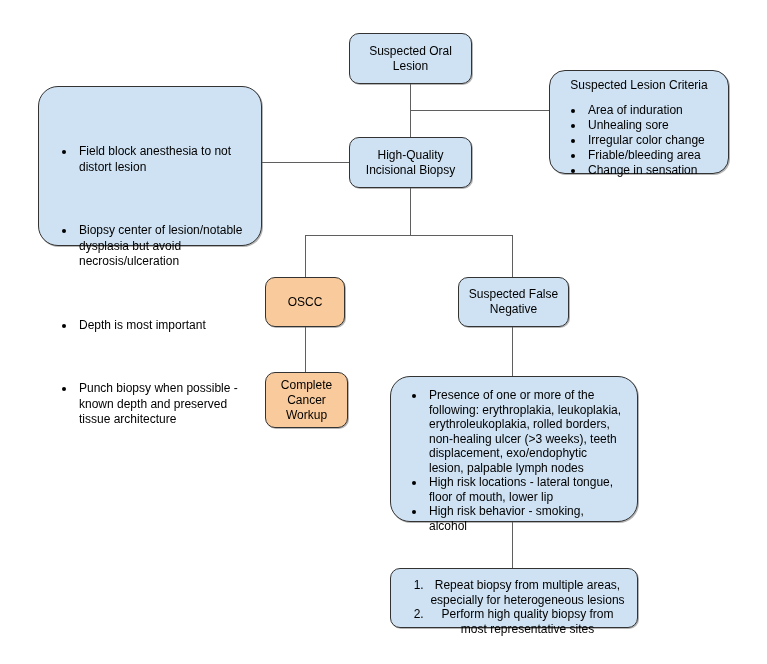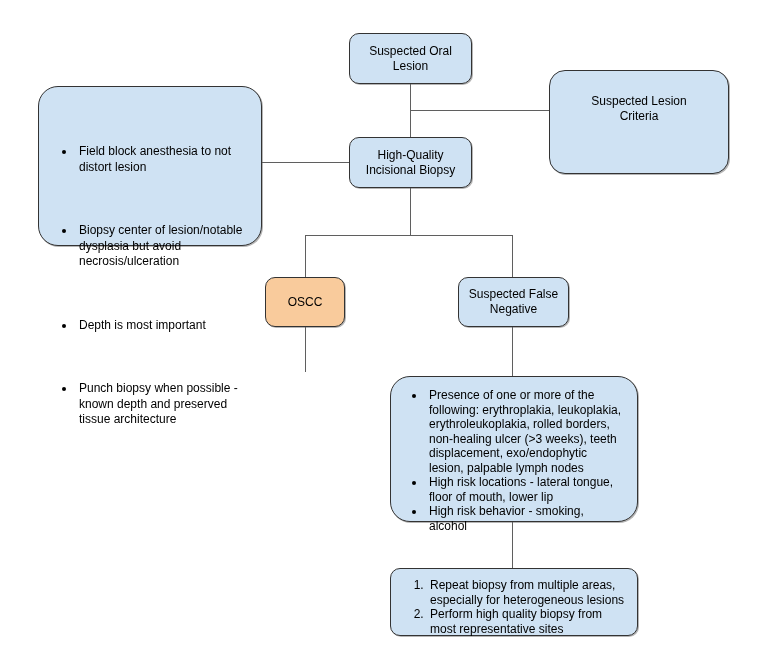--- a/index.html
+++ b/index.html
@@ -34,21 +34,21 @@
   .panel{
     position:absolute;
     box-sizing:border-box;
     background:var(--box-blue);
     border:1.4px solid var(--border);
     font-size:12px;line-height:15px;
     box-shadow:1px 1px 0 rgba(90,90,90,0.45);
   }
   .panel .panel-title{
     text-align:center;
-    margin:16px;
+    margin:0;
     font-weight:normal;
     font-size:12px;
   }
   .panel ul{
     margin:0;
     padding:0 6px 0 27px;
     list-style:disc;
   }
   .panel ol{
     margin:0;
@@ -62,21 +62,21 @@
   #n-incisional-criteria .panel-title{margin-bottom:12px;}
   #n-incisional-criteria li{line-height:15.5px;margin-top:48px;}
   #n-lesion-criteria{left:549px;top:70px;width:180px;height:104px;border-radius:16px;padding:7px 8px 6px 8px;}
   #n-lesion-criteria .panel-title{margin-bottom:10px;}
   #n-hq-biopsy{left:349px;top:137px;width:123px;height:51px;}
   #n-oscc{left:265px;top:277px;width:80px;height:50px;}
   #n-false-negative{left:458px;top:277px;width:111px;height:50px;}
   #n-cancer-workup{left:265px;top:372px;width:83px;height:56px;}
   #n-fn-criteria{left:390px;top:376px;width:248px;height:146px;border-radius:20px;padding:11px 8px 6px 8px;}
   #n-fn-criteria li{line-height:14.5px;}
-  #n-fn-actions{left:390px;top:568px;width:248px;height:68px;border-radius:10px;padding:9px 6px 6px 6px;}
+  #n-fn-actions{left:390px;top:568px;width:248px;height:60px;border-radius:10px;padding:9px 6px 6px 6px;text-align:center;}
   #n-fn-actions li{line-height:14.5px;}
   
   .conn{position:absolute;background:var(--connector);}
   .conn.v{width:1px;}
   .conn.h{height:1px;}
   #c-oral-to-biopsy{left:410px;top:84px;height:53px;}
   #c-branch-lesion-criteria{left:411px;top:110px;width:138px;}
   #c-incisional-to-biopsy{left:262px;top:162px;width:87px;}
   #c-biopsy-down{left:410px;top:188px;height:47px;}
   #c-branch-horizontal{left:305px;top:235px;width:207px;}
@@ -110,34 +110,44 @@
     <ul>
         <li>Field block anesthesia to not distort lesion</li>
         <li>Biopsy center of lesion/notable dysplasia but avoid necrosis/ulceration</li>
         <li>Depth is most important</li>
         <li>Punch biopsy when possible - known depth and preserved tissue architecture</li>
       </ul>
   </div>
 
   <div class="panel" id="n-lesion-criteria">
     <p class="panel-title">Suspected Lesion Criteria</p>
+    <ul>
+        <li>Area of induration</li>
+        <li>Unhealing sore</li>
+        <li>Irregular color change</li>
+        <li>Friable/bleeding area</li>
+        <li>Change in sensation</li>
+      </ul>
   </div>
 
   <div class="node" id="n-hq-biopsy">
     <span>High-Quality Incisional Biopsy</span>
   </div>
 
   <div class="node orange" id="n-oscc">
     <span>OSCC</span>
   </div>
 
   <div class="node" id="n-false-negative">
     <span>Suspected False Negative</span>
   </div>
 
+  <div class="node orange" id="n-cancer-workup">
+    <span>Complete Cancer Workup</span>
+  </div>
 
   <div class="panel" id="n-fn-criteria">
     <ul>
         <li>Presence of one or more of the following: erythroplakia, leukoplakia, erythroleukoplakia, rolled borders, non-healing ulcer (&gt;3 weeks), teeth displacement, exo/endophytic lesion, palpable lymph nodes</li>
         <li>High risk locations - lateral tongue, floor of mouth, lower lip</li>
         <li>High risk behavior - smoking, alcohol</li>
       </ul>
   </div>
 
   <div class="panel" id="n-fn-actions">

